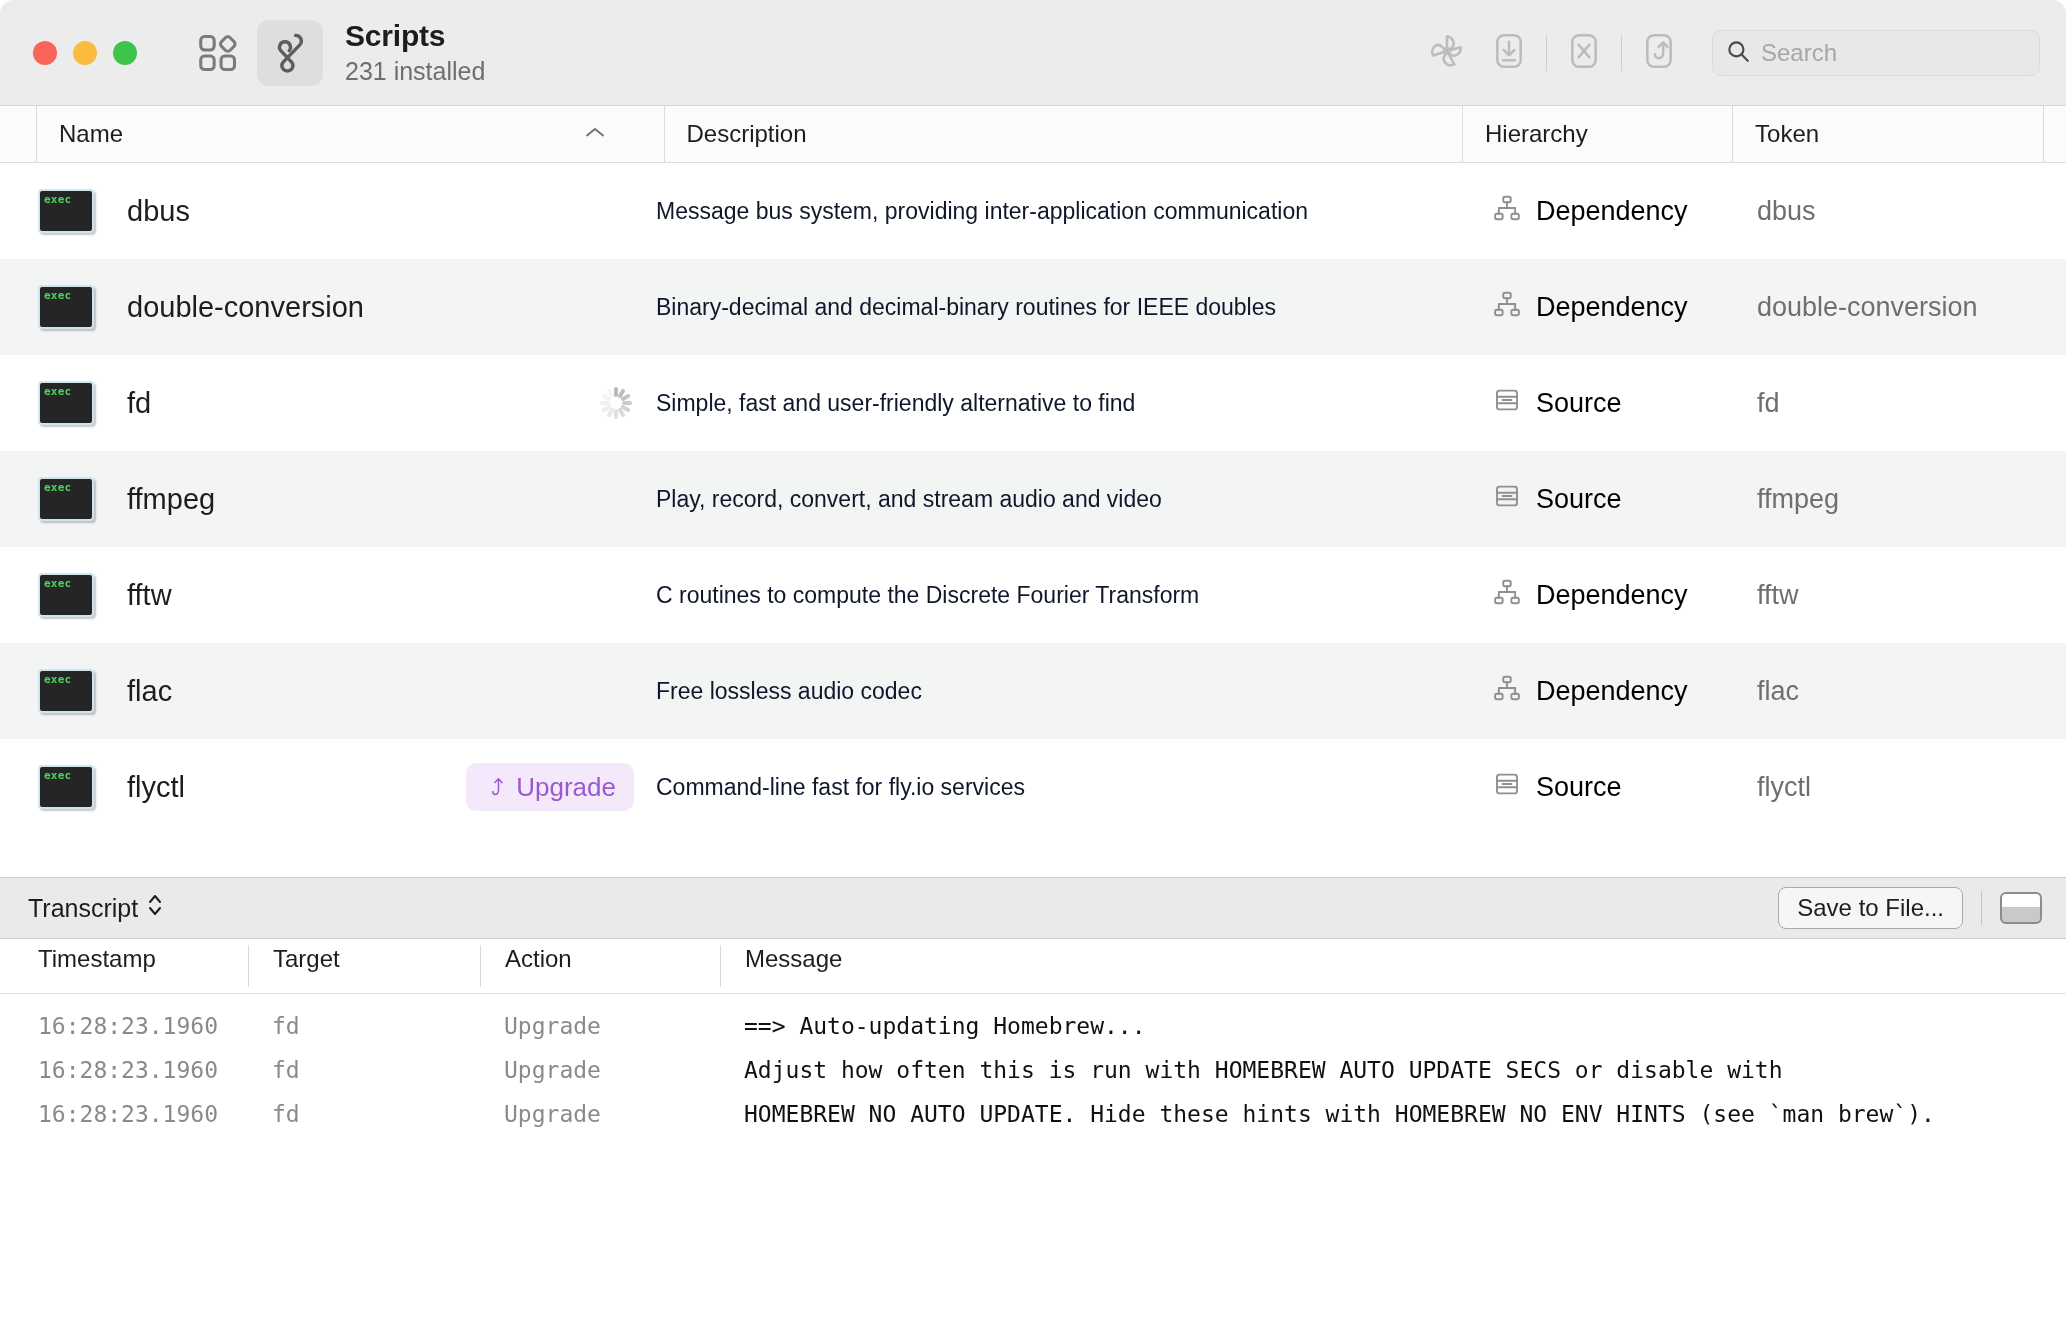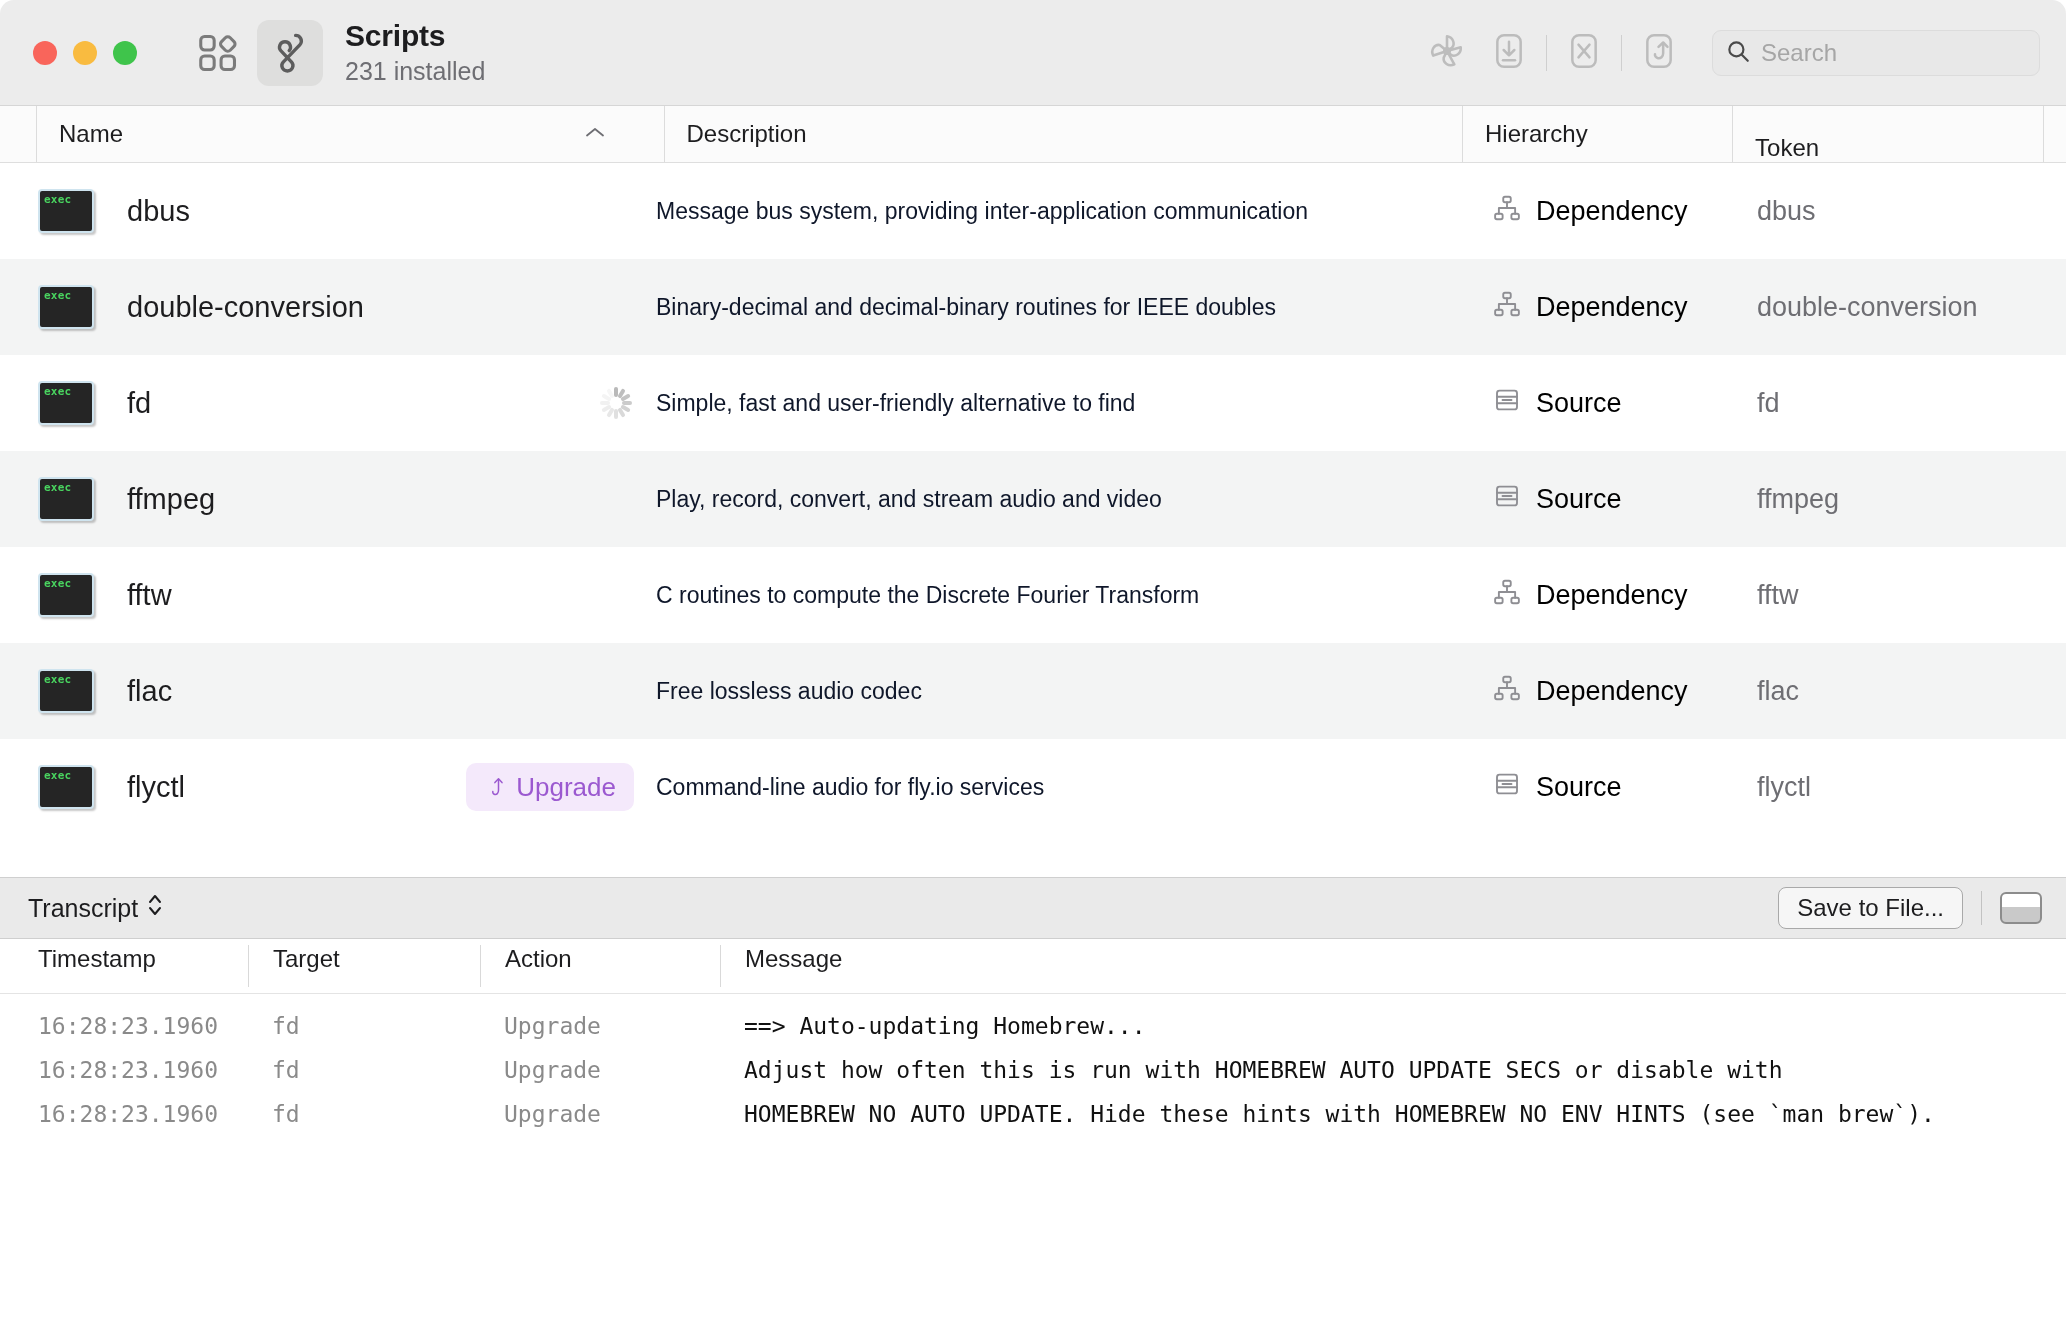--- a/index.html
+++ b/index.html
@@ -115,21 +115,21 @@
   }
   .th:first-child { border-left: 1px solid #dcdcdc; }
   .th .sort-chev {
     position: absolute; right: 22px; top: 50%;
     transform: translateY(-50%);
     color: #6e6e73; font-size: 18px;
   }
   .col-name  { width: 648px; }
   .col-desc  { width: 836px; }
   .col-hier  { width: 255px; }
-  .col-token { width: 300px; align-items: flex-end; }
+  .col-token { width: 300px; }
   .col-end   { flex: 1 1 auto; }
 
   
   .table-body {
     flex: 0 0 714px;
     overflow: hidden;
     background: #ffffff;
   }
   .row {
     height: 96px;
@@ -540,21 +540,21 @@
               <span>
                 <svg width="24" height="26" viewBox="0 0 24 26" fill="none" stroke="#9b59d0" stroke-width="1.5" stroke-linecap="round" stroke-linejoin="round">
                   <path d="M14.5 5.5 V16.2 C14.5 19.3 12.6 20.8 10.8 20.4 C9.3 20.1 8.5 18.7 8.8 17.4"></path>
                   <path d="M10.9 8.6 L14.5 4.8 L18 8.6"></path>
                 </svg>
               </span>
               <span>Upgrade</span>
             </div>
           </div>
         </div>
-        <div class="cell-desc">Command-line audio for fly.io services</div>
+        <div class="cell-desc">Command-line fast for fly.io services</div>
         <div class="cell-hier">
           <span><svg width="30" height="30" viewBox="0 0 24 24" fill="none" stroke="#8e8e93" stroke-width="1.5" stroke-linecap="round" stroke-linejoin="round">
               <rect x="4" y="4.5" width="16" height="15" rx="2"></rect>
               <path d="M4 9.4 H20 M4 14.6 H20 M8.4 12 H15.6"></path>
             </svg></span>
           <span>Source</span>
         </div>
         <div class="cell-token">flyctl</div>
       </div>
     </div>

